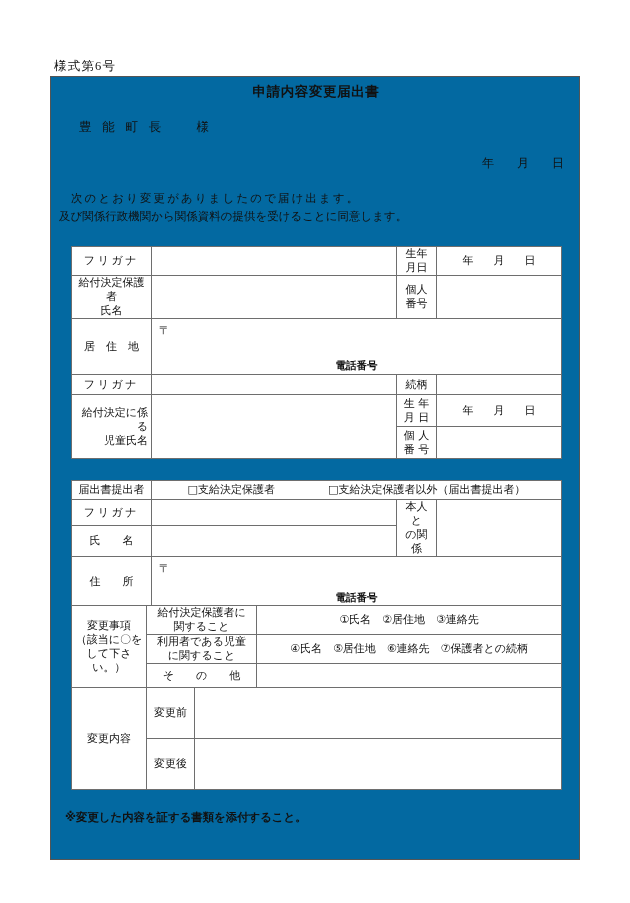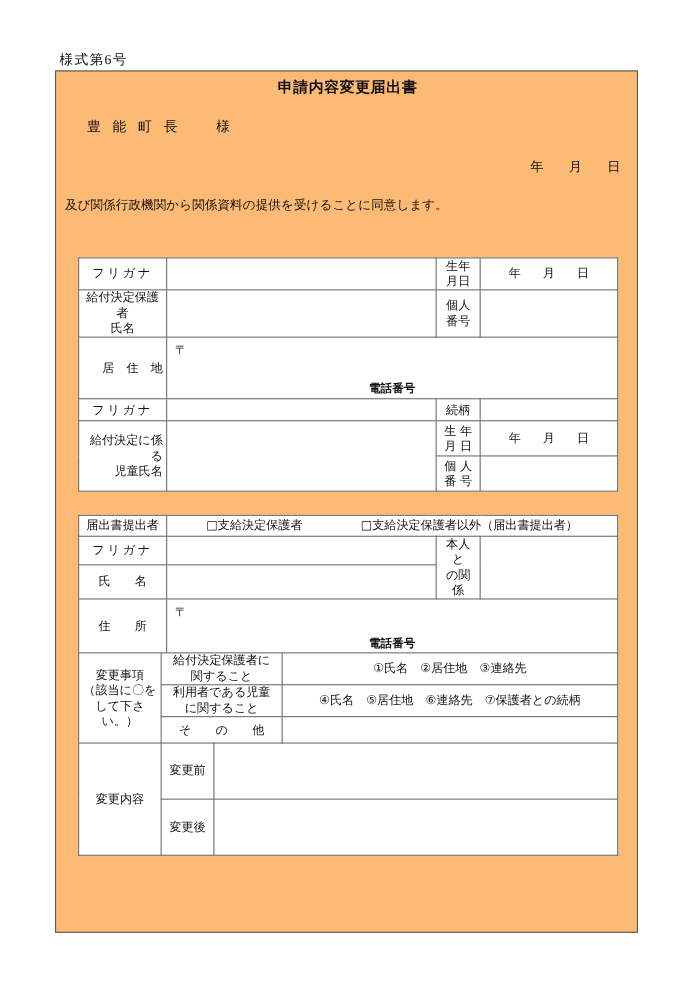--- a/index.html
+++ b/index.html
@@ -10,21 +10,21 @@
   body {
     width: 630px;
     height: 903px;
     font-family: "Liberation Serif", "DejaVu Serif", serif;
     color: #111111;
     position: relative;
     overflow: hidden;
   }
   .page {
     position: absolute;
-    left: 0; top: 0;
+    left: 0; top: 12px;
     width: 630px;
     height: 667px;
   }
   
   .form-no {
     position: absolute;
     left: 54px;
     top: 46px;
     font-size: 12.5px;
     letter-spacing: 1.2px;
@@ -33,21 +33,21 @@
   }
   
   .frame {
     position: absolute;
     left: 50px;
     top: 64px;
     width: 530px;
     height: 784px;
     border: 1.6px solid #555555;
     box-sizing: border-box;
-    background: #fdba74;
+    background: #0369a1;
   }
   
   .doc-title {
     position: absolute;
     left: 0; top: 6px;
     width: 530px;
     text-align: center;
     font-size: 13.5px;
     font-weight: bold;
     letter-spacing: 0.6px;
@@ -152,20 +152,21 @@
 
     <div class="doc-title">申請内容変更届出書</div>
 
     <div class="addressee">豊 能 町 長　　様</div>
 
     <div class="date-line">
       <span>年</span><span class="sep"></span><span>月</span><span class="sep"></span><span>日</span>
     </div>
 
     <div class="intro">
+      <div class="l1">次のとおり変更がありましたので届け出ます。</div>
       <div class="l3">及び関係行政機関から関係資料の提供を受けることに同意します。</div>
     </div>
 
     <table class="form" style="left:20px; top:169px; width:490px;">
       <colgroup>
         <col style="width:80px">
         <col style="width:245px">
         <col style="width:40px">
         <col style="width:125px">
       </colgroup>
@@ -187,21 +188,21 @@
             <div>氏名</div>
           </td>
           <td class="dashed-top blank"></td>
           <td class="lbl tall">
             <div>個人</div>
             <div>番号</div>
           </td>
           <td class="blank"></td>
         </tr>
         <tr>
-          <td class="lbl" style="height:56px;text-align:right;">居　住　地</td>
+          <td class="lbl" style="height:56px;">居　住　地</td>
           <td class="left" colspan="3">
             <div class="addr-cell" style="height:52px;">
               <span class="mark-postal">〒</span>
               <span class="mark-tel">電話番号</span>
             </div>
           </td>
         </tr>
         <tr>
           <td class="lbl dashed-bottom spaced" style="height:20px;">フリガナ</td>
           <td class="dashed-bottom blank" rowspan="1"></td>
@@ -309,15 +310,16 @@
           <td class="lbl left" style="height:51px;">変更前</td>
           <td class="blank" colspan="2"></td>
         </tr>
         <tr>
           <td class="lbl left" style="height:51px;margin-top:22px;">変更後</td>
           <td class="blank" colspan="2"></td>
         </tr>
       </tbody>
     </table>
 
+    <div class="footnote">※変更した内容を証する書類を添付すること。</div>
 
   </div>
 </div>
 
 </body></html>

